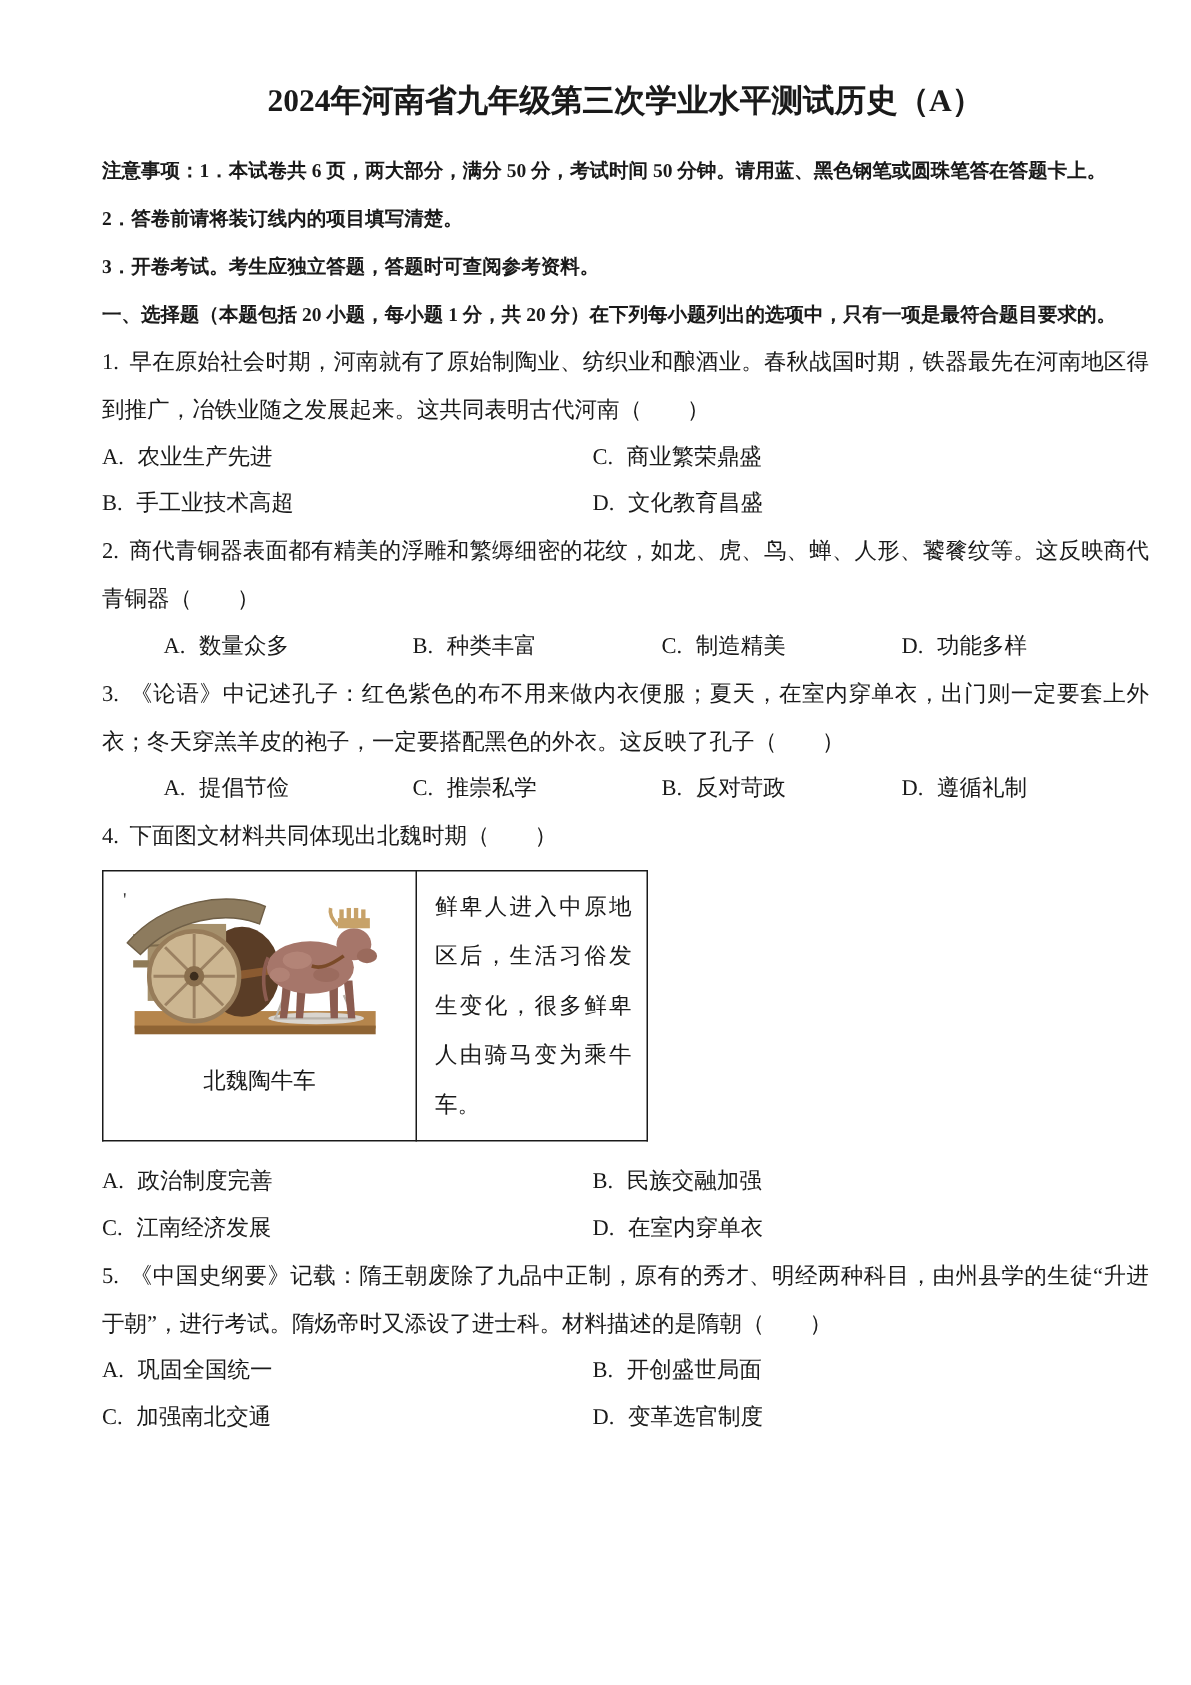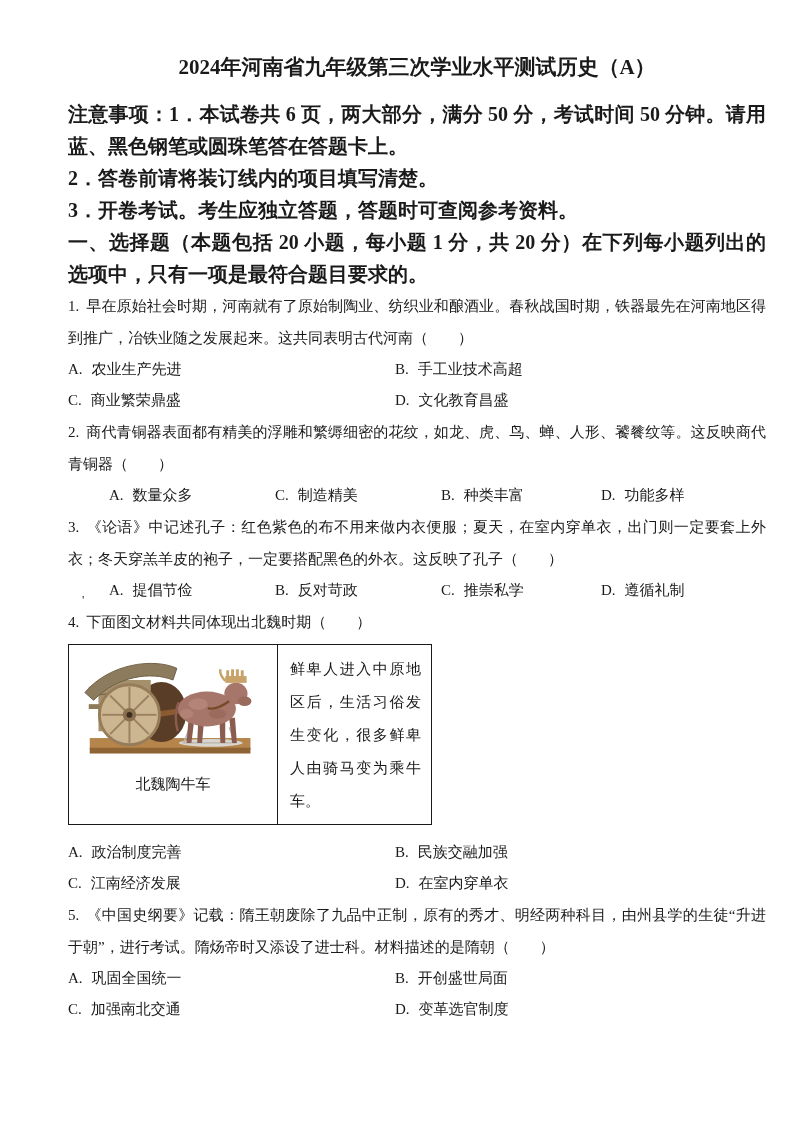--- a/index.html
+++ b/index.html
@@ -21,21 +21,21 @@
     text-align: center;
     margin: 0 0 16px 0;
     line-height: 30px;
   }
   .para {
     font-size: 15px;
     line-height: 32px;
     margin: 0;
     text-align: justify;
   }
-  .bold { font-weight: bold; font-size: 20px; }
+  .bold { font-weight: bold; font-size: 13px; }
   .question { margin: 0; }
   .stem { font-size: 15px; line-height: 32px; margin: 0; text-align: justify; }
   .qnum { margin-right: 7px; }
   .opts { display: grid; font-size: 15px; }
   .opts-2col { grid-template-columns: 327px 1fr; }
   .opts-4col { grid-template-columns: 166px 166px 160px 1fr; margin-left: 41px; }
   .opt { line-height: 31px; height: 31px; white-space: nowrap; overflow: hidden; }
   .opt-label { margin-right: 9px; }
   
   .fig-table {
@@ -66,42 +66,42 @@
   <p class="para bold">注意事项：1．本试卷共 6 页，两大部分，满分 50 分，考试时间 50 分钟。请用蓝、黑色钢笔或圆珠笔答在答题卡上。</p>
   <p class="para bold">2．答卷前请将装订线内的项目填写清楚。</p>
   <p class="para bold">3．开卷考试。考生应独立答题，答题时可查阅参考资料。</p>
 
   <p class="para bold">一、选择题（本题包括 20 小题，每小题 1 分，共 20 分）在下列每小题列出的选项中，只有一项是最符合题目要求的。</p>
 
   <div class="question">
     <p class="stem"><span class="qnum">1.</span><span>早在原始社会时期，河南就有了原始制陶业、纺织业和酿酒业。春秋战国时期，铁器最先在河南地区得到推广，冶铁业随之发展起来。这共同表明古代河南（　　）</span></p>
     <div class="opts opts-2col">
       <span class="opt"><span class="opt-label">A.</span><span>农业生产先进</span></span>
+      <span class="opt"><span class="opt-label">C.</span><span>商业繁荣鼎盛</span></span>
       <span class="opt"><span class="opt-label">B.</span><span>手工业技术高超</span></span>
-      <span class="opt"><span class="opt-label">C.</span><span>商业繁荣鼎盛</span></span>
       <span class="opt"><span class="opt-label">D.</span><span>文化教育昌盛</span></span>
     </div>
   </div>
 
   <div class="question">
     <p class="stem"><span class="qnum">2.</span><span>商代青铜器表面都有精美的浮雕和繁缛细密的花纹，如龙、虎、鸟、蝉、人形、饕餮纹等。这反映商代青铜器（　　）</span></p>
     <div class="opts opts-4col">
       <span class="opt"><span class="opt-label">A.</span><span>数量众多</span></span>
+      <span class="opt"><span class="opt-label">B.</span><span>种类丰富</span></span>
       <span class="opt"><span class="opt-label">C.</span><span>制造精美</span></span>
-      <span class="opt"><span class="opt-label">B.</span><span>种类丰富</span></span>
       <span class="opt"><span class="opt-label">D.</span><span>功能多样</span></span>
     </div>
   </div>
 
   <div class="question">
     <p class="stem"><span class="qnum">3.</span><span>《论语》中记述孔子：红色紫色的布不用来做内衣便服；夏天，在室内穿单衣，出门则一定要套上外衣；冬天穿羔羊皮的袍子，一定要搭配黑色的外衣。这反映了孔子（　　）</span></p>
     <div class="opts opts-4col">
       <span class="opt"><span class="opt-label">A.</span><span>提倡节俭</span></span>
+      <span class="opt"><span class="opt-label">C.</span><span>推崇私学</span></span>
       <span class="opt"><span class="opt-label">B.</span><span>反对苛政</span></span>
-      <span class="opt"><span class="opt-label">C.</span><span>推崇私学</span></span>
       <span class="opt"><span class="opt-label">D.</span><span>遵循礼制</span></span>
     </div>
   </div>
 
   <span class="stray">'</span>
 
   <div class="question">
     <p class="stem"><span class="qnum">4.</span><span>下面图文材料共同体现出北魏时期（　　）</span></p>
 
     <table class="fig-table">

